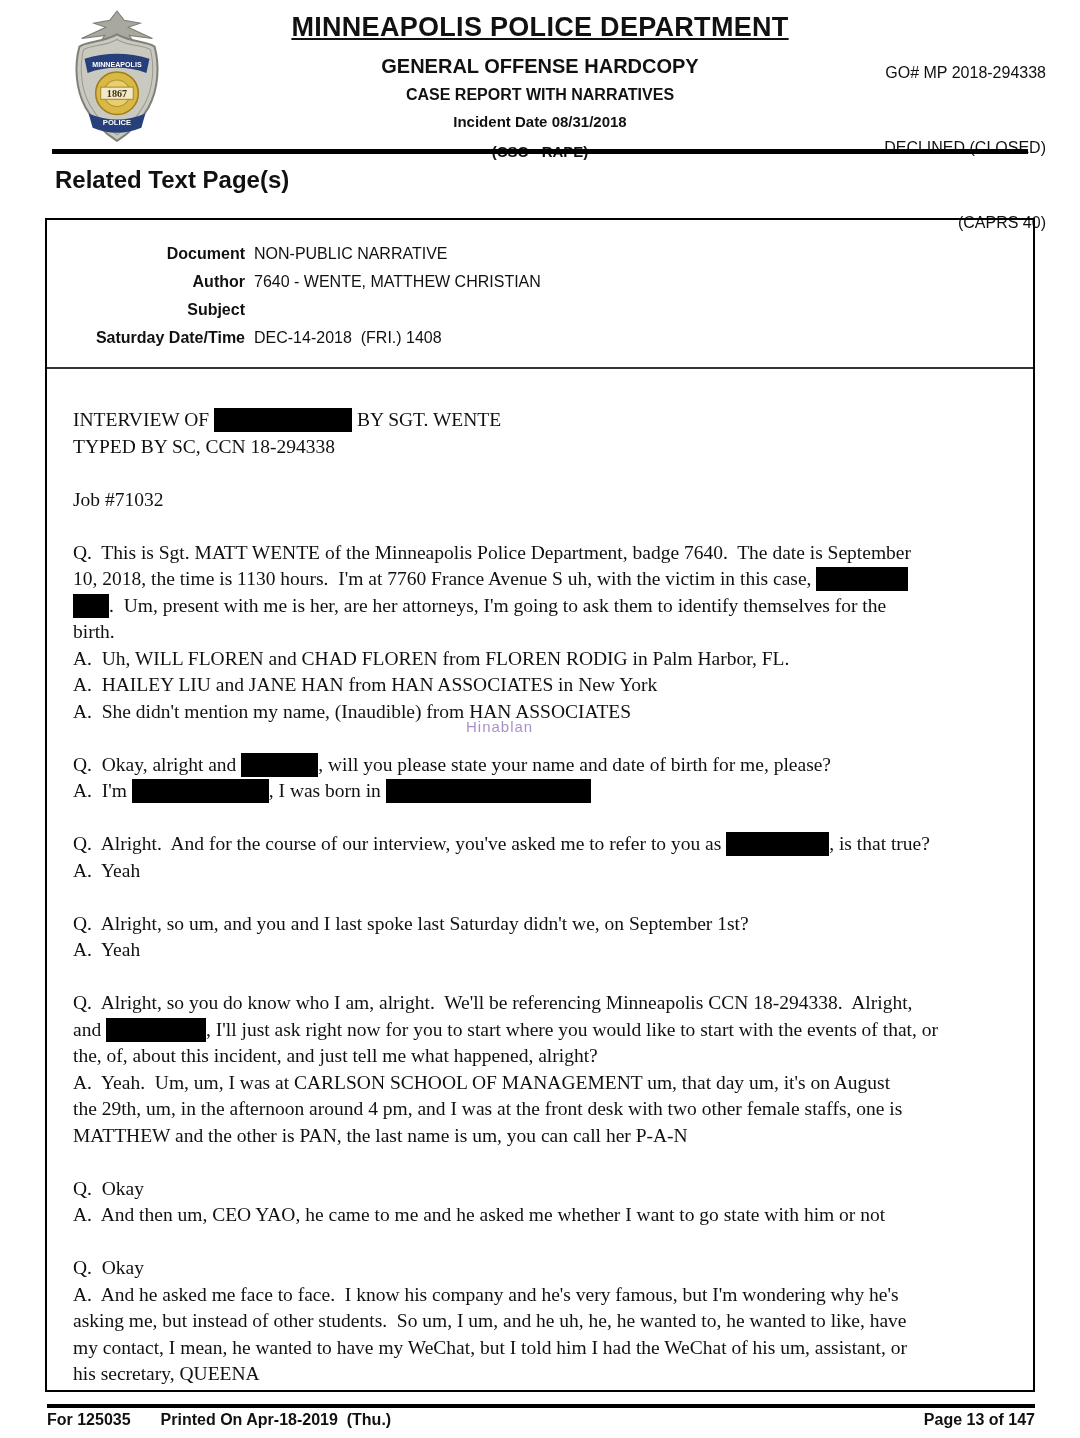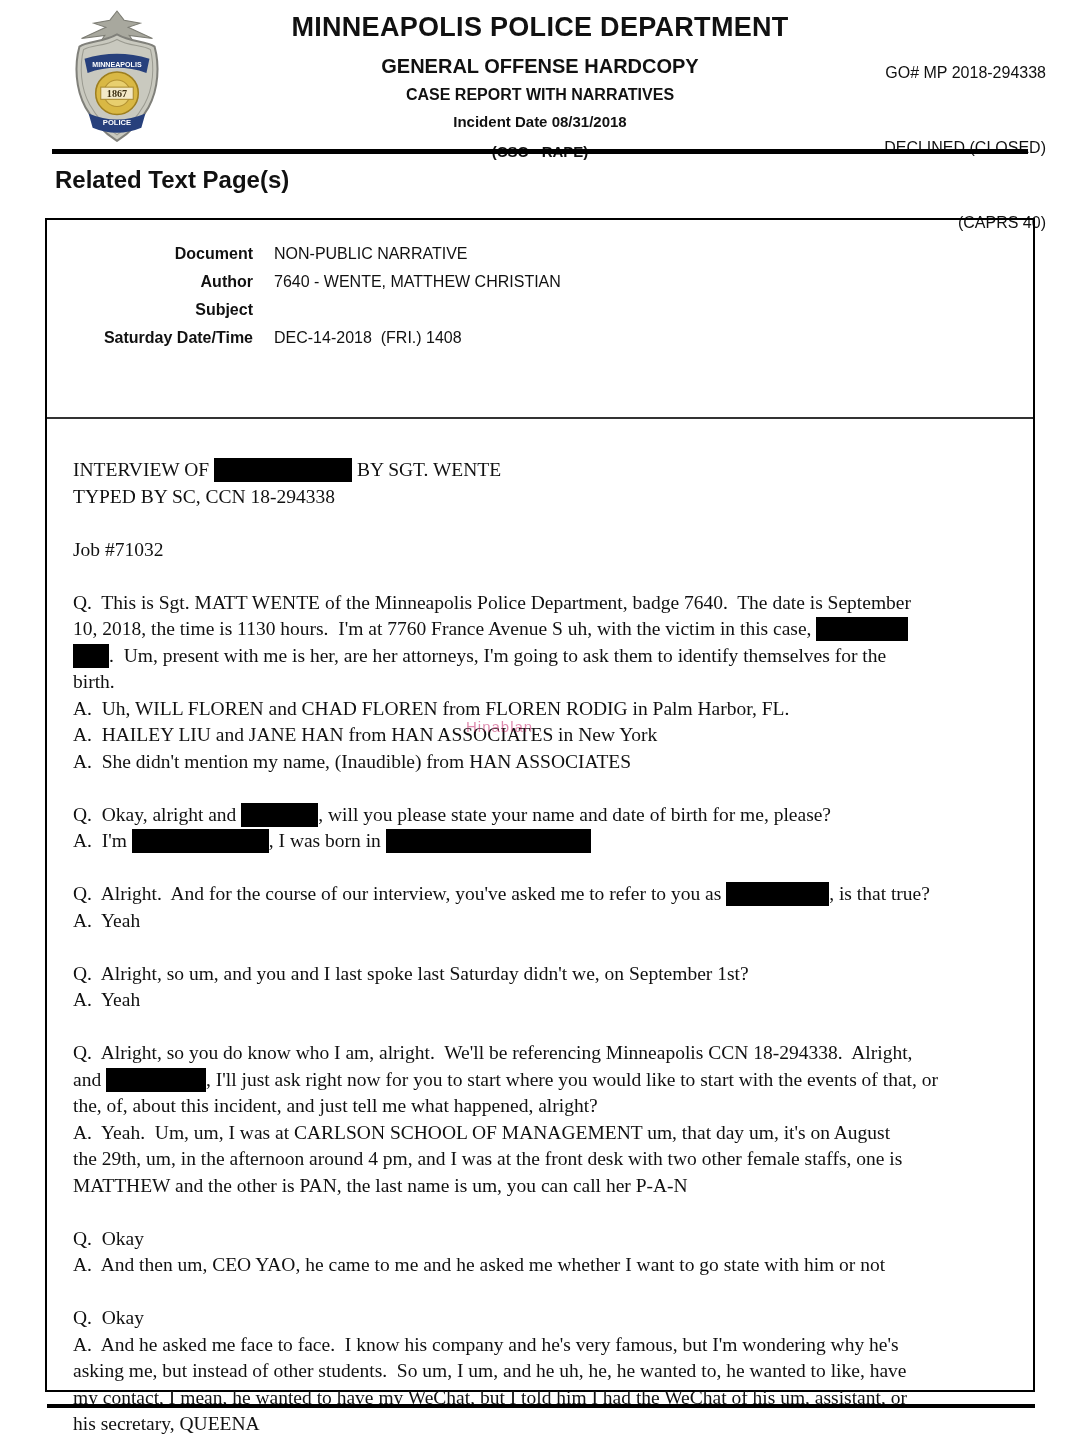--- a/index.html
+++ b/index.html
@@ -2,47 +2,47 @@
 <html><head>
 <meta charset="utf-8">
 <style>
   html,body{margin:0;padding:0;background:#e8e8e8;}
   .page{position:relative;width:1080px;height:1438px;background:#ffffff;
         font-family:"Liberation Sans",sans-serif;color:#111;overflow:hidden;}
 
   
   .badge-wrap{position:absolute;left:60px;top:8px;width:114px;height:140px;}
   .hdr-center{position:absolute;left:200px;top:12px;width:680px;text-align:center;font-weight:bold;}
-  .hdr-title{font-size:27px;line-height:30px;letter-spacing:.3px;}
+  .hdr-title{font-size:27px;line-height:30px;letter-spacing:.3px;text-decoration:underline;}
   .hdr-sub1{font-size:20px;margin-top:13px;}
   .hdr-sub2{font-size:16px;margin-top:8px;}
   .hdr-incident{font-size:15px;margin-top:9px;}
   .hdr-csc{font-size:15px;margin-top:13px;}
   .hdr-right{position:absolute;right:34px;top:10px;text-align:right;
              font-size:16px;font-weight:normal;line-height:25px;white-space:pre;}
   .hdr-rule{position:absolute;left:52px;top:149px;width:976px;height:5px;background:#000;}
 
   .section-title{position:absolute;left:55px;top:166px;font-size:24px;font-weight:bold;}
 
   
   .content-box{position:absolute;left:45px;top:218px;width:990px;height:1174px;
                border:2px solid #000;box-sizing:border-box;}
-  .meta{height:199px;box-sizing:border-box;border-bottom:2px solid #333;
-        padding:24px 0 0 21px;}
+  .meta{height:149px;box-sizing:border-box;border-bottom:2px solid #333;
+        padding:24px 0 0 13px;}
   .meta-row{display:flex;margin-bottom:9px;font-size:16px;line-height:19px;}
   .meta-label{width:185px;text-align:right;font-weight:bold;flex:none;}
-  .meta-value{margin-left:21px;white-space:pre;}
+  .meta-value{margin-left:9px;white-space:pre;}
   .meta .redact{height:22px;vertical-align:-5px;}
 
   .narrative{font-family:"Liberation Serif",serif;font-size:19.5px;line-height:26.5px;
              padding:38px 18px 0 26px;}
   .line{white-space:pre;height:26.5px;overflow:hidden;}
   .redact{display:inline-block;background:#000;height:24px;vertical-align:-6px;}
 
-  .watermark{position:absolute;left:466px;top:718px;font-size:15px;color:#be185d;
+  .watermark{position:absolute;left:466px;top:718px;font-size:15px;color:#4c1d95;
              opacity:.5;letter-spacing:1px;filter:blur(.6px);}
 
   
   .footer-rule{position:absolute;left:47px;top:1404px;width:988px;height:4px;background:#000;}
   .footer{position:absolute;left:47px;top:1411px;width:988px;display:flex;
           font-size:16px;font-weight:bold;white-space:pre;}
   .footer-left{flex:1;}
   .footer-printed{margin-left:30px;}
 </style>
 </head>
@@ -139,14 +139,18 @@
         <div class="line">A.  And he asked me face to face.  I know his company and he's very famous, but I'm wondering why he's</div>
         <div class="line">asking me, but instead of other students.  So um, I um, and he uh, he, he wanted to, he wanted to like, have</div>
         <div class="line">my contact, I mean, he wanted to have my WeChat, but I told him I had the WeChat of his um, assistant, or</div>
         <div class="line">his secretary, QUEENA</div>
       </div>
   </div>
 
   <div class="watermark">Hinablan</div>
 
   <div class="footer-rule"></div>
+  <div class="footer">
+    <span class="footer-left"><span>For 125035</span><span class="footer-printed">Printed On Apr-18-2019  (Thu.)</span></span>
+    <span>Page 13 of 147</span>
+  </div>
 
 </div>
 
 </body></html>

